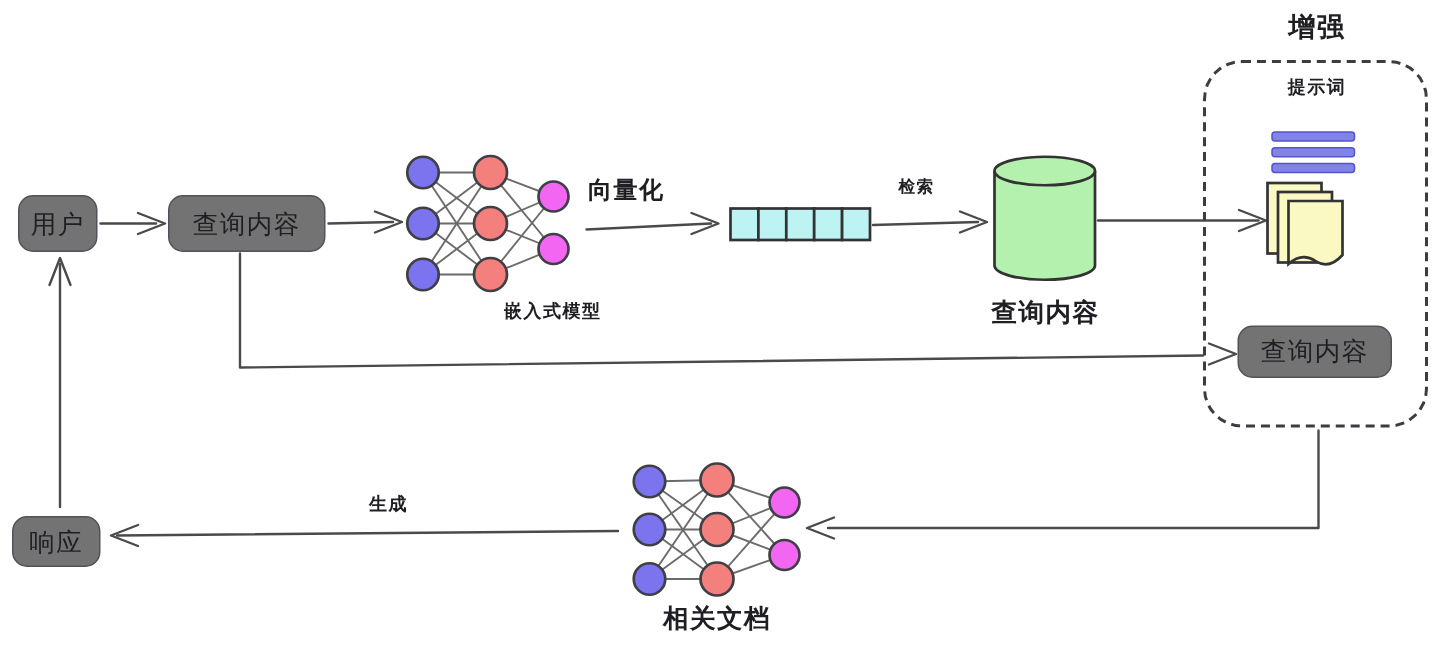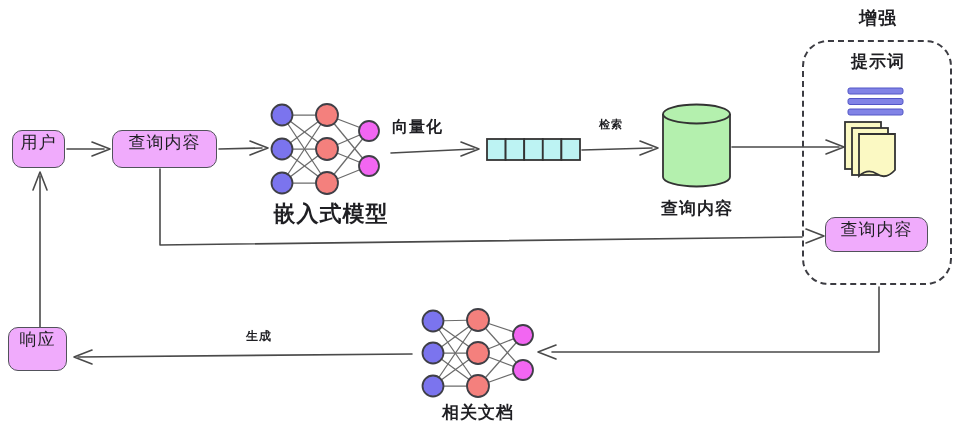--- a/index.html
+++ b/index.html
@@ -3,22 +3,22 @@
 <meta charset="utf-8">
 <style>
   html,body{margin:0;padding:0;background:#fff;}
   .stage{
     position:relative;width:969px;height:437px;background:var(--bg,#fff);
     font-family:"DejaVu Sans","Liberation Sans",sans-serif;color:var(--text,#1f1f23);
     overflow:hidden;
   }
   .stage svg{position:absolute;left:0;top:0;}
   .node-box{
-    position:absolute;display:flex;align-items:flex-start;justify-content:center;
-    border:1.7px solid var(--box-border,#52525b);border-radius:10px;background:#f0abfc;
+    position:absolute;display:flex;align-items:center;justify-content:center;
+    border:1.7px solid var(--box-border,#52525b);border-radius:10px;background:#737373;
     font-size:17px;font-weight:500;letter-spacing:1px;box-sizing:border-box;z-index:3;
   }
   .dashed-box{
     position:absolute;border:2.2px dashed #3c3c42;border-radius:26px;
     box-sizing:border-box;z-index:1;background:transparent;
   }
   .lbl{
     position:absolute;white-space:nowrap;font-weight:700;letter-spacing:1px;z-index:3;
     text-align:center;
   }
@@ -164,30 +164,30 @@
   </div>
 
   <div class="node-box" style="left:112px;top:130px;width:105px;height:38px;">
     <span>查询内容</span>
   </div>
 
   <div class="node-box" style="left:825px;top:217px;width:103px;height:35px;">
     <span>查询内容</span>
   </div>
 
-  <div class="node-box" style="left:8px;top:327px;width:59px;height:44px;">
+  <div class="node-box" style="left:8px;top:344px;width:59px;height:34px;">
     <span>响应</span>
   </div>
 
   <div class="lbl" style="left:818px;top:6px;width:120px;font-size:18px;">增强</div>
 
-  <div class="lbl" style="left:818px;top:50px;width:120px;font-size:17px;">提示词</div>
+  <div class="lbl" style="left:818px;top:50px;width:120px;font-size:12px;">提示词</div>
 
 
-  <div class="lbl" style="left:261px;top:199px;width:140px;font-size:22px;">嵌入式模型</div>
+  <div class="lbl" style="left:261px;top:199px;width:140px;font-size:12px;text-align:right;">嵌入式模型</div>
 
   <div class="lbl" style="left:627px;top:197px;width:140px;font-size:17px;">查询内容</div>
 
   <div class="lbl" style="left:408px;top:401px;width:140px;font-size:17px;">相关文档</div>
 
   <div class="lbl" style="left:392px;top:117px;font-size:16px;">向量化</div>
 
   <div class="lbl" style="left:599px;top:117px;font-size:11px;">检索</div>
 
   <div class="lbl" style="left:246px;top:328px;font-size:12px;">生成</div>

